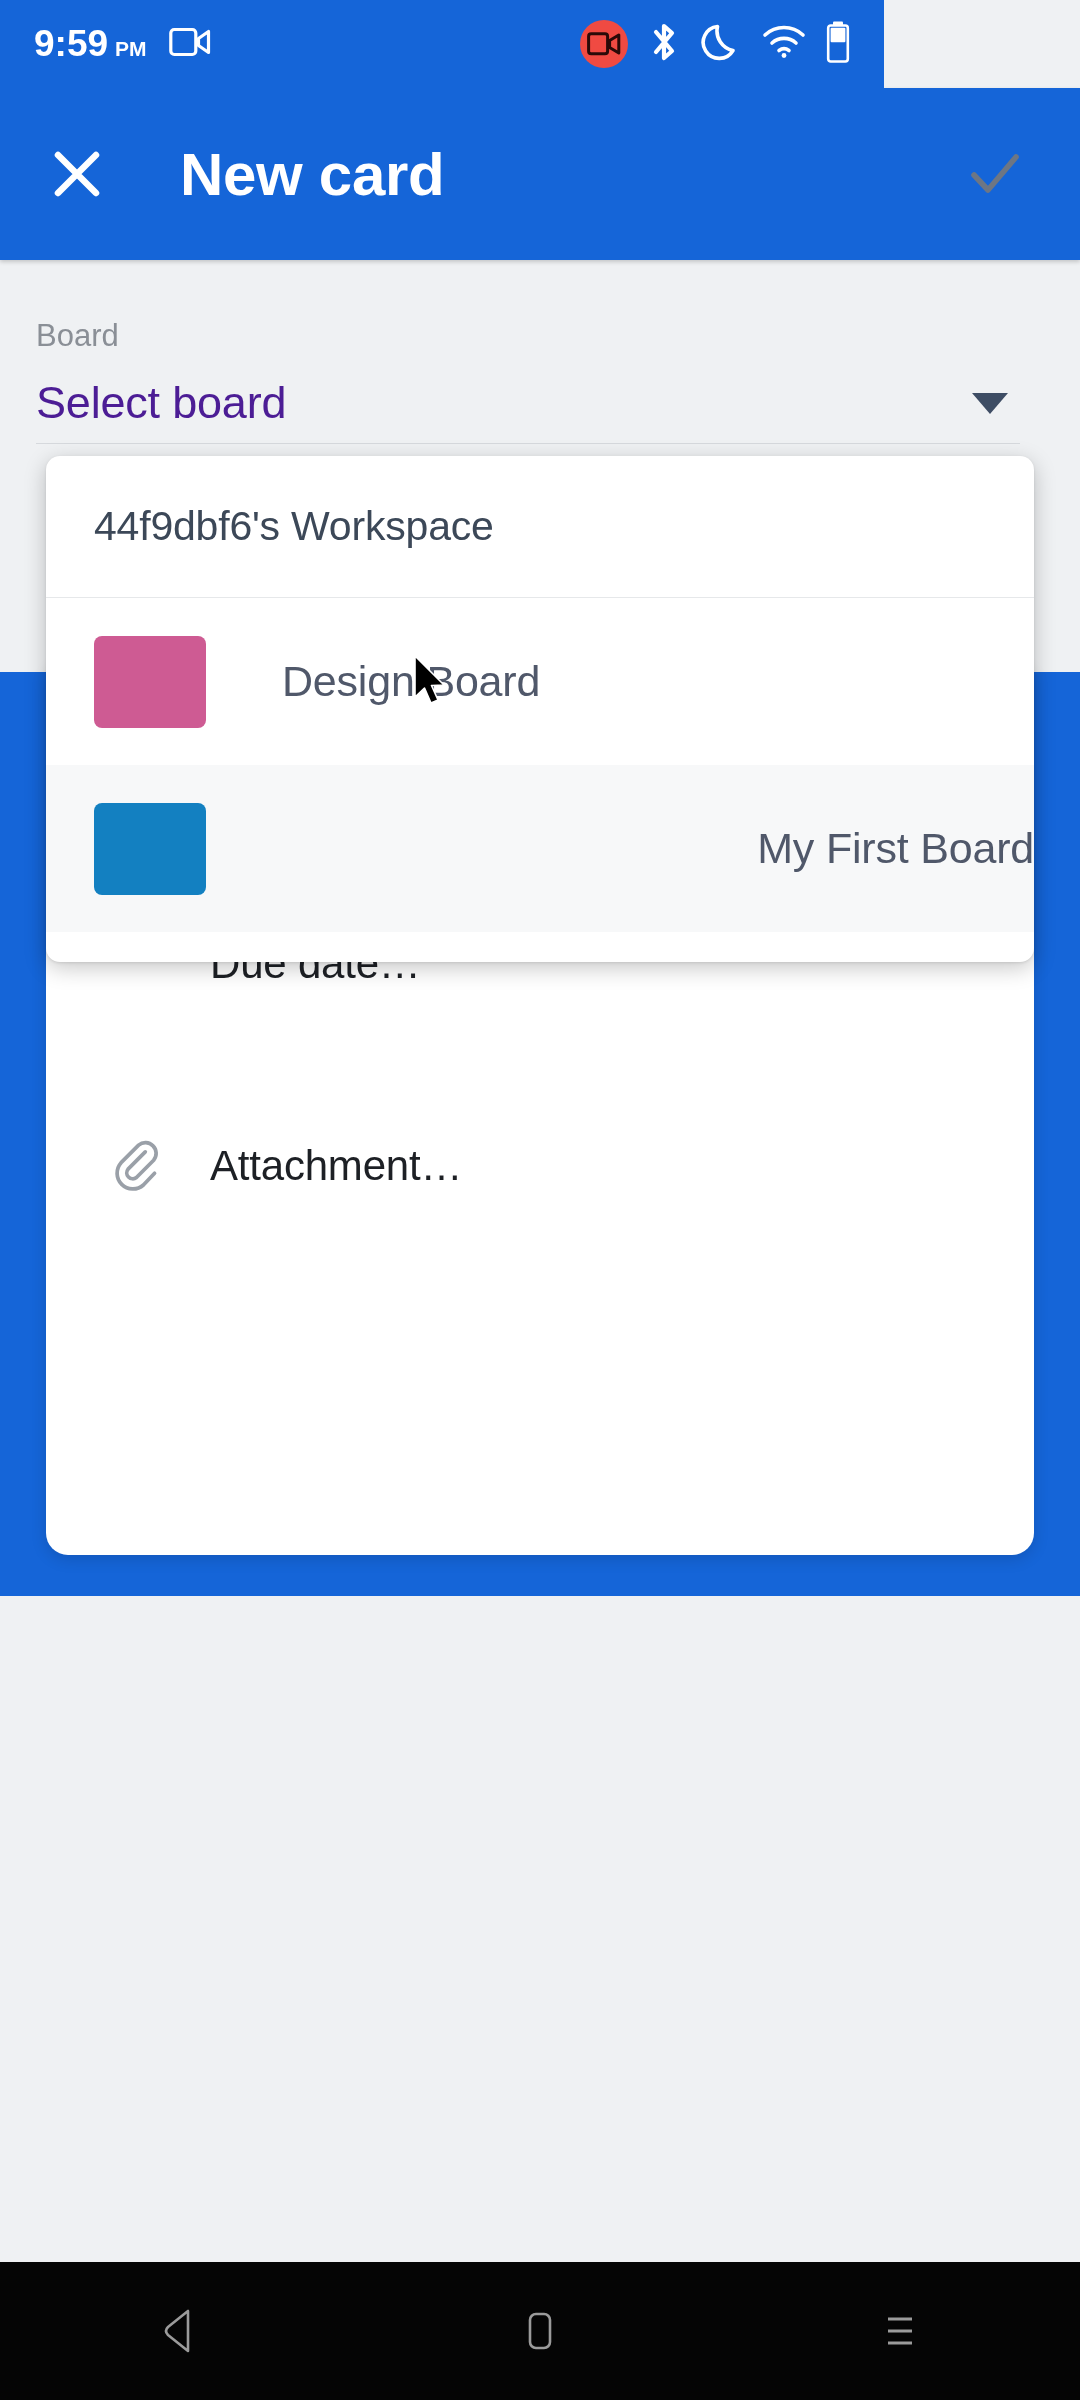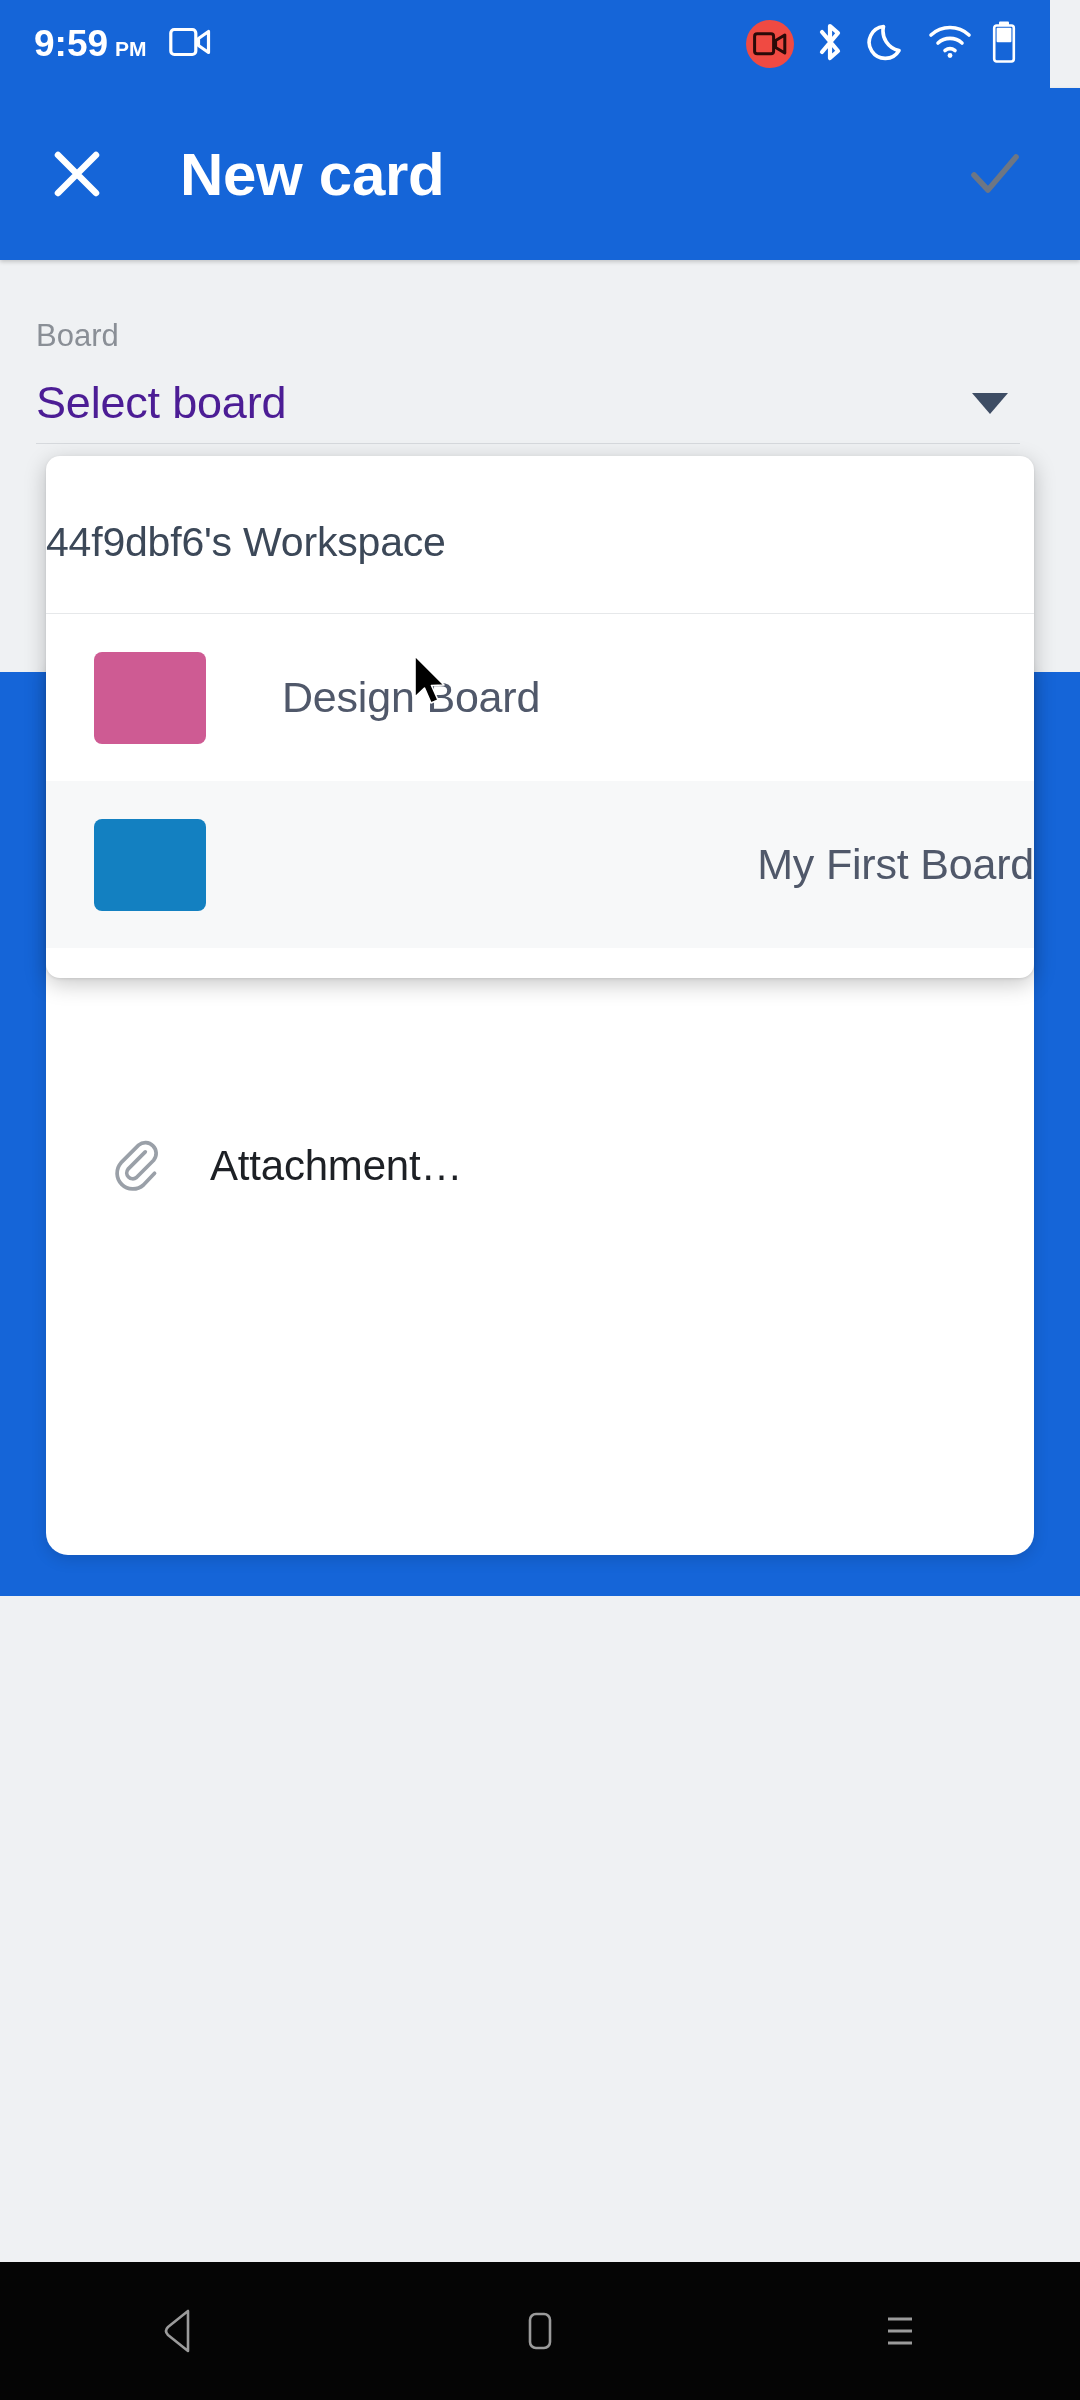--- a/index.html
+++ b/index.html
@@ -19,21 +19,21 @@
     width: 1080px;
     height: 2400px;
     background: #eff1f3;
     overflow: hidden;
   }
 
   
   .status-bar {
     position: absolute;
     top: 0; left: 0;
-    width: 1050px;
+    width: 884px;
     height: 88px;
     background: #1565D8;
     display: flex;
     align-items: center;
     padding: 0 34px;
     box-sizing: border-box;
     z-index: 40;
   }
   .status-left {
     display: flex;
@@ -199,23 +199,23 @@
     border-radius: 14px;
     box-shadow: 0 6px 22px rgba(0,0,0,0.22), 0 1px 3px rgba(0,0,0,0.10);
     z-index: 30;
     overflow: hidden;
     padding-bottom: 30px;
   }
   .dd-header {
     height: 142px;
     display: flex;
     align-items: center;
+    padding-left: 48px;
     border-bottom: 1.5px solid #e6e8ea;
     box-sizing: border-box;
-    margin-top: 16px;
   }
   .dd-header-text {
     font-size: 41px;
     color: #3c4858;
     letter-spacing: -0.2px;
   }
   .dd-item {
     display: flex;
     align-items: center;
     height: 167px;

